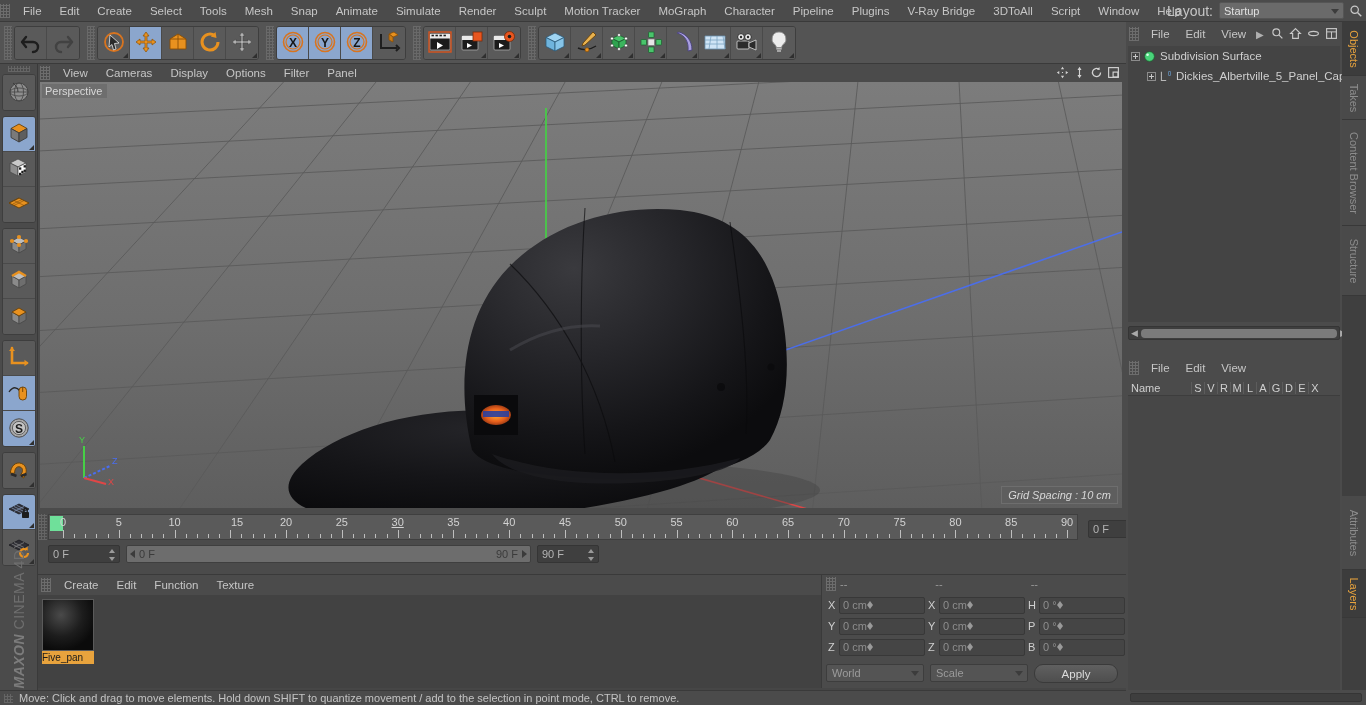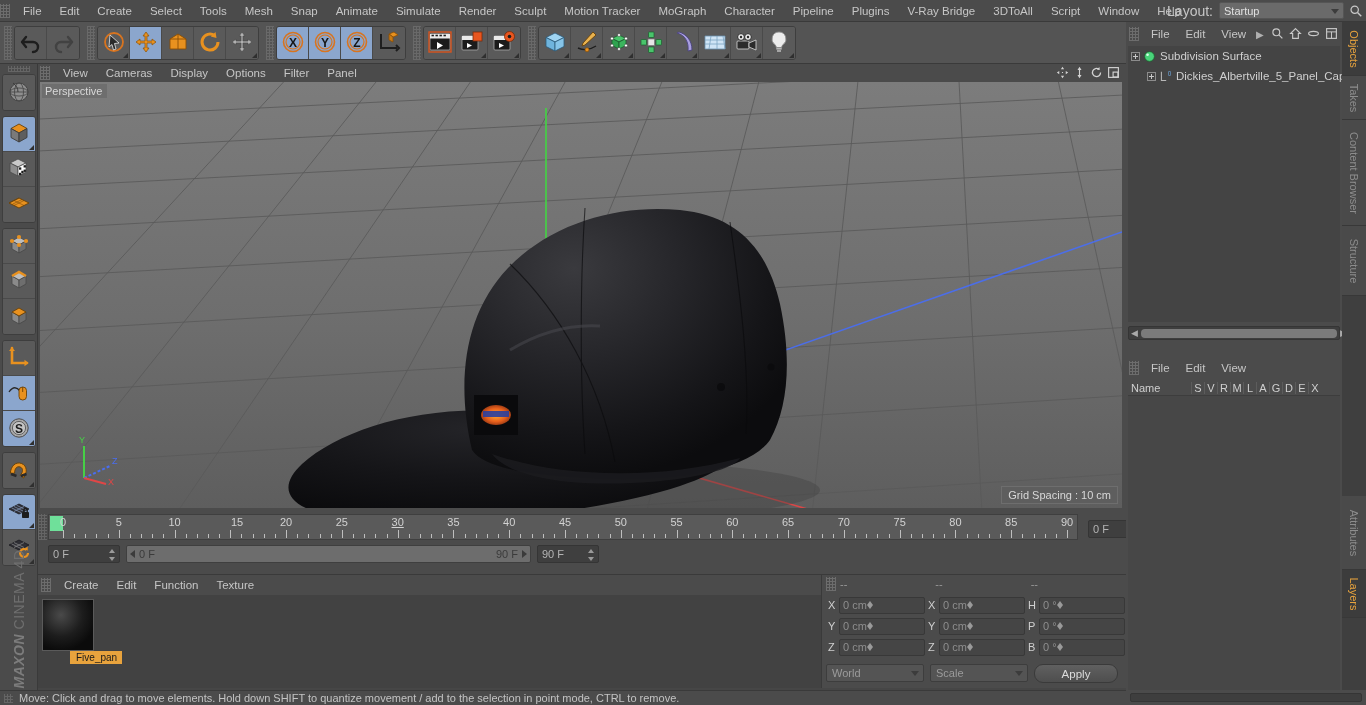--- a/index.html
+++ b/index.html
@@ -131,20 +131,21 @@
     overflow:hidden; background:#6e6e6e;
   }
   #persplabel {
     position:absolute; left:2px; top:2px; z-index:9;
     background:#6e6e6e; color:#d8d8d8; font-size:11px; padding:1px 5px 1px 3px;
   }
   #gridlabel {
     position:absolute; right:4px; bottom:4px; z-index:9;
     background:#5e5e5e; color:#d8d8d8; font-size:11px; padding:2px 6px;
     border:1px solid #6e6e6e;
+    font-style:italic;
   }
   #axisgizmo { position:absolute; left:28px; bottom:22px; z-index:9; }
 
   
   #timeline {
     position:absolute; left:38px; top:512px; width:1088px; height:62px;
     background:#4b4b4b;
   }
   #ruler {
     position:absolute; left:10px; top:2px; width:1030px; height:26px;
@@ -198,21 +199,21 @@
   .matchip { width:52px; position:relative; }
   .matswatch {
     width:52px; height:52px;
     background:
       radial-gradient(circle at 36% 30%, #4a4a4a 0%, #1d1d1d 45%, #0b0b0b 75%),
       repeating-linear-gradient(45deg,#d9d9d9 0 6px,#a8a8a8 6px 12px);
     border:1px solid #5a5a5a;
   }
   .matname {
     width:52px; height:13px; line-height:13px; background:#e8a33d; color:#1a1a1a;
-    font-size:10px; overflow:hidden; white-space:nowrap; padding-left:6px;margin-left:28px;
+    font-size:10px; overflow:hidden; white-space:nowrap; padding-left:0;
   }
 
   
   #coord {
     position:absolute; left:822px; top:574px; width:304px; height:114px;
     background:#4b4b4b; border-top:1px solid #3a3a3a;
   }
   #coordhdr { height:18px; display:flex; align-items:center; padding-left:4px; color:#9a9a9a; font-size:11px; }
   #coordhdr .dash { width:97px; }
   #coordgrid {

